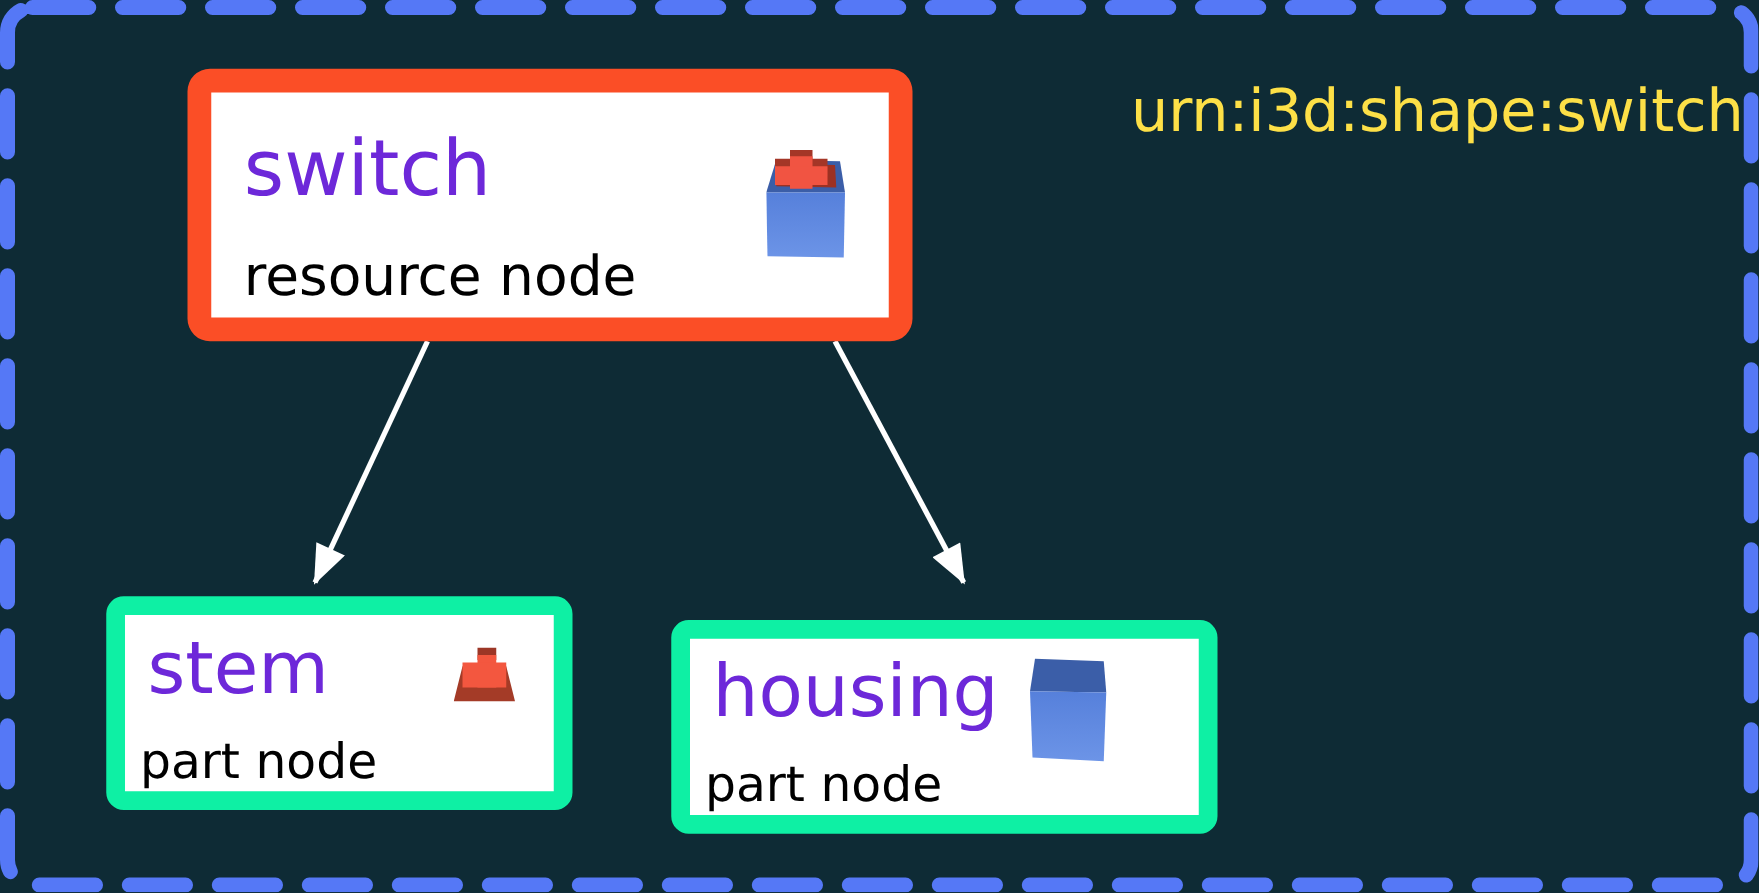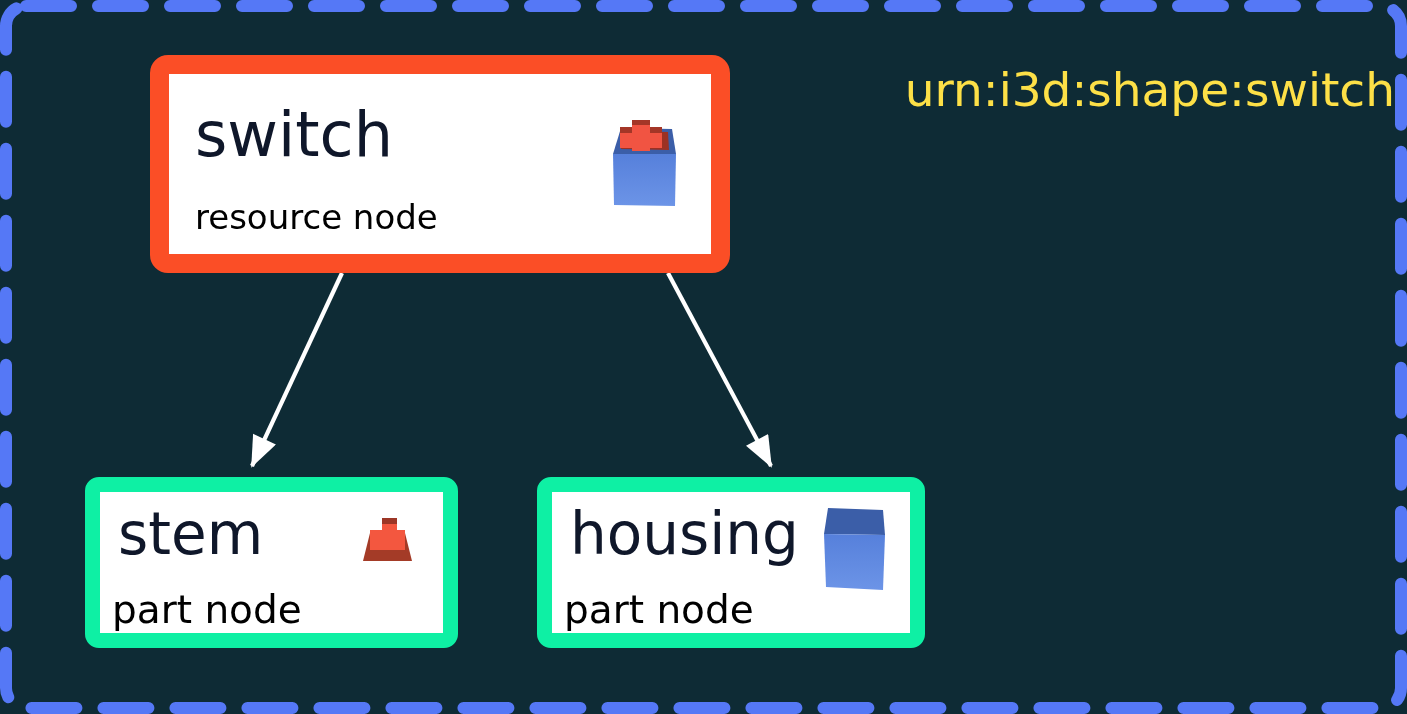--- a/index.html
+++ b/index.html
@@ -27,33 +27,33 @@
   .node--resource{
     left:150px;top:55px;width:580px;height:218px;
     border:19px solid #fb4e26;
     border-radius:18px;
   }
   .node--part{
     border:15px solid #0ef0a4;
     border-radius:14px;
   }
   .node--stem{left:85px;top:477px;width:373px;height:171px;}
-  .node--housing{left:537px;top:477px;width:388px;height:171px;}
+  .node--housing{left:537px;top:496px;width:437px;height:171px;}
   .node-label{
-    color:#0f172a;
+    color:#6d28d9;
     line-height:1;
     white-space:nowrap;
   }
   .node-sublabel{
     color:#000;
     line-height:1;
     white-space:nowrap;
   }
   .node--resource .node-label{font-size:62px;margin:30px 0 0 26px;}
-  .node--resource .node-sublabel{font-size:34px;margin:34px 0 0 26px;}
+  .node--resource .node-sublabel{font-size:44px;margin:34px 0 0 26px;}
   .node--part .node-label{font-size:58px;margin:13px 0 0 18px;}
   .node--part .node-sublabel{font-size:39px;margin:27px 0 0 12px;}
   .node-icon{position:absolute;}
   .icon-switch{left:444px;top:38px;}
   .icon-stem{left:263px;top:26px;}
   .icon-housing{left:271px;top:15px;}
 </style>
 </head>
 <body>
 

